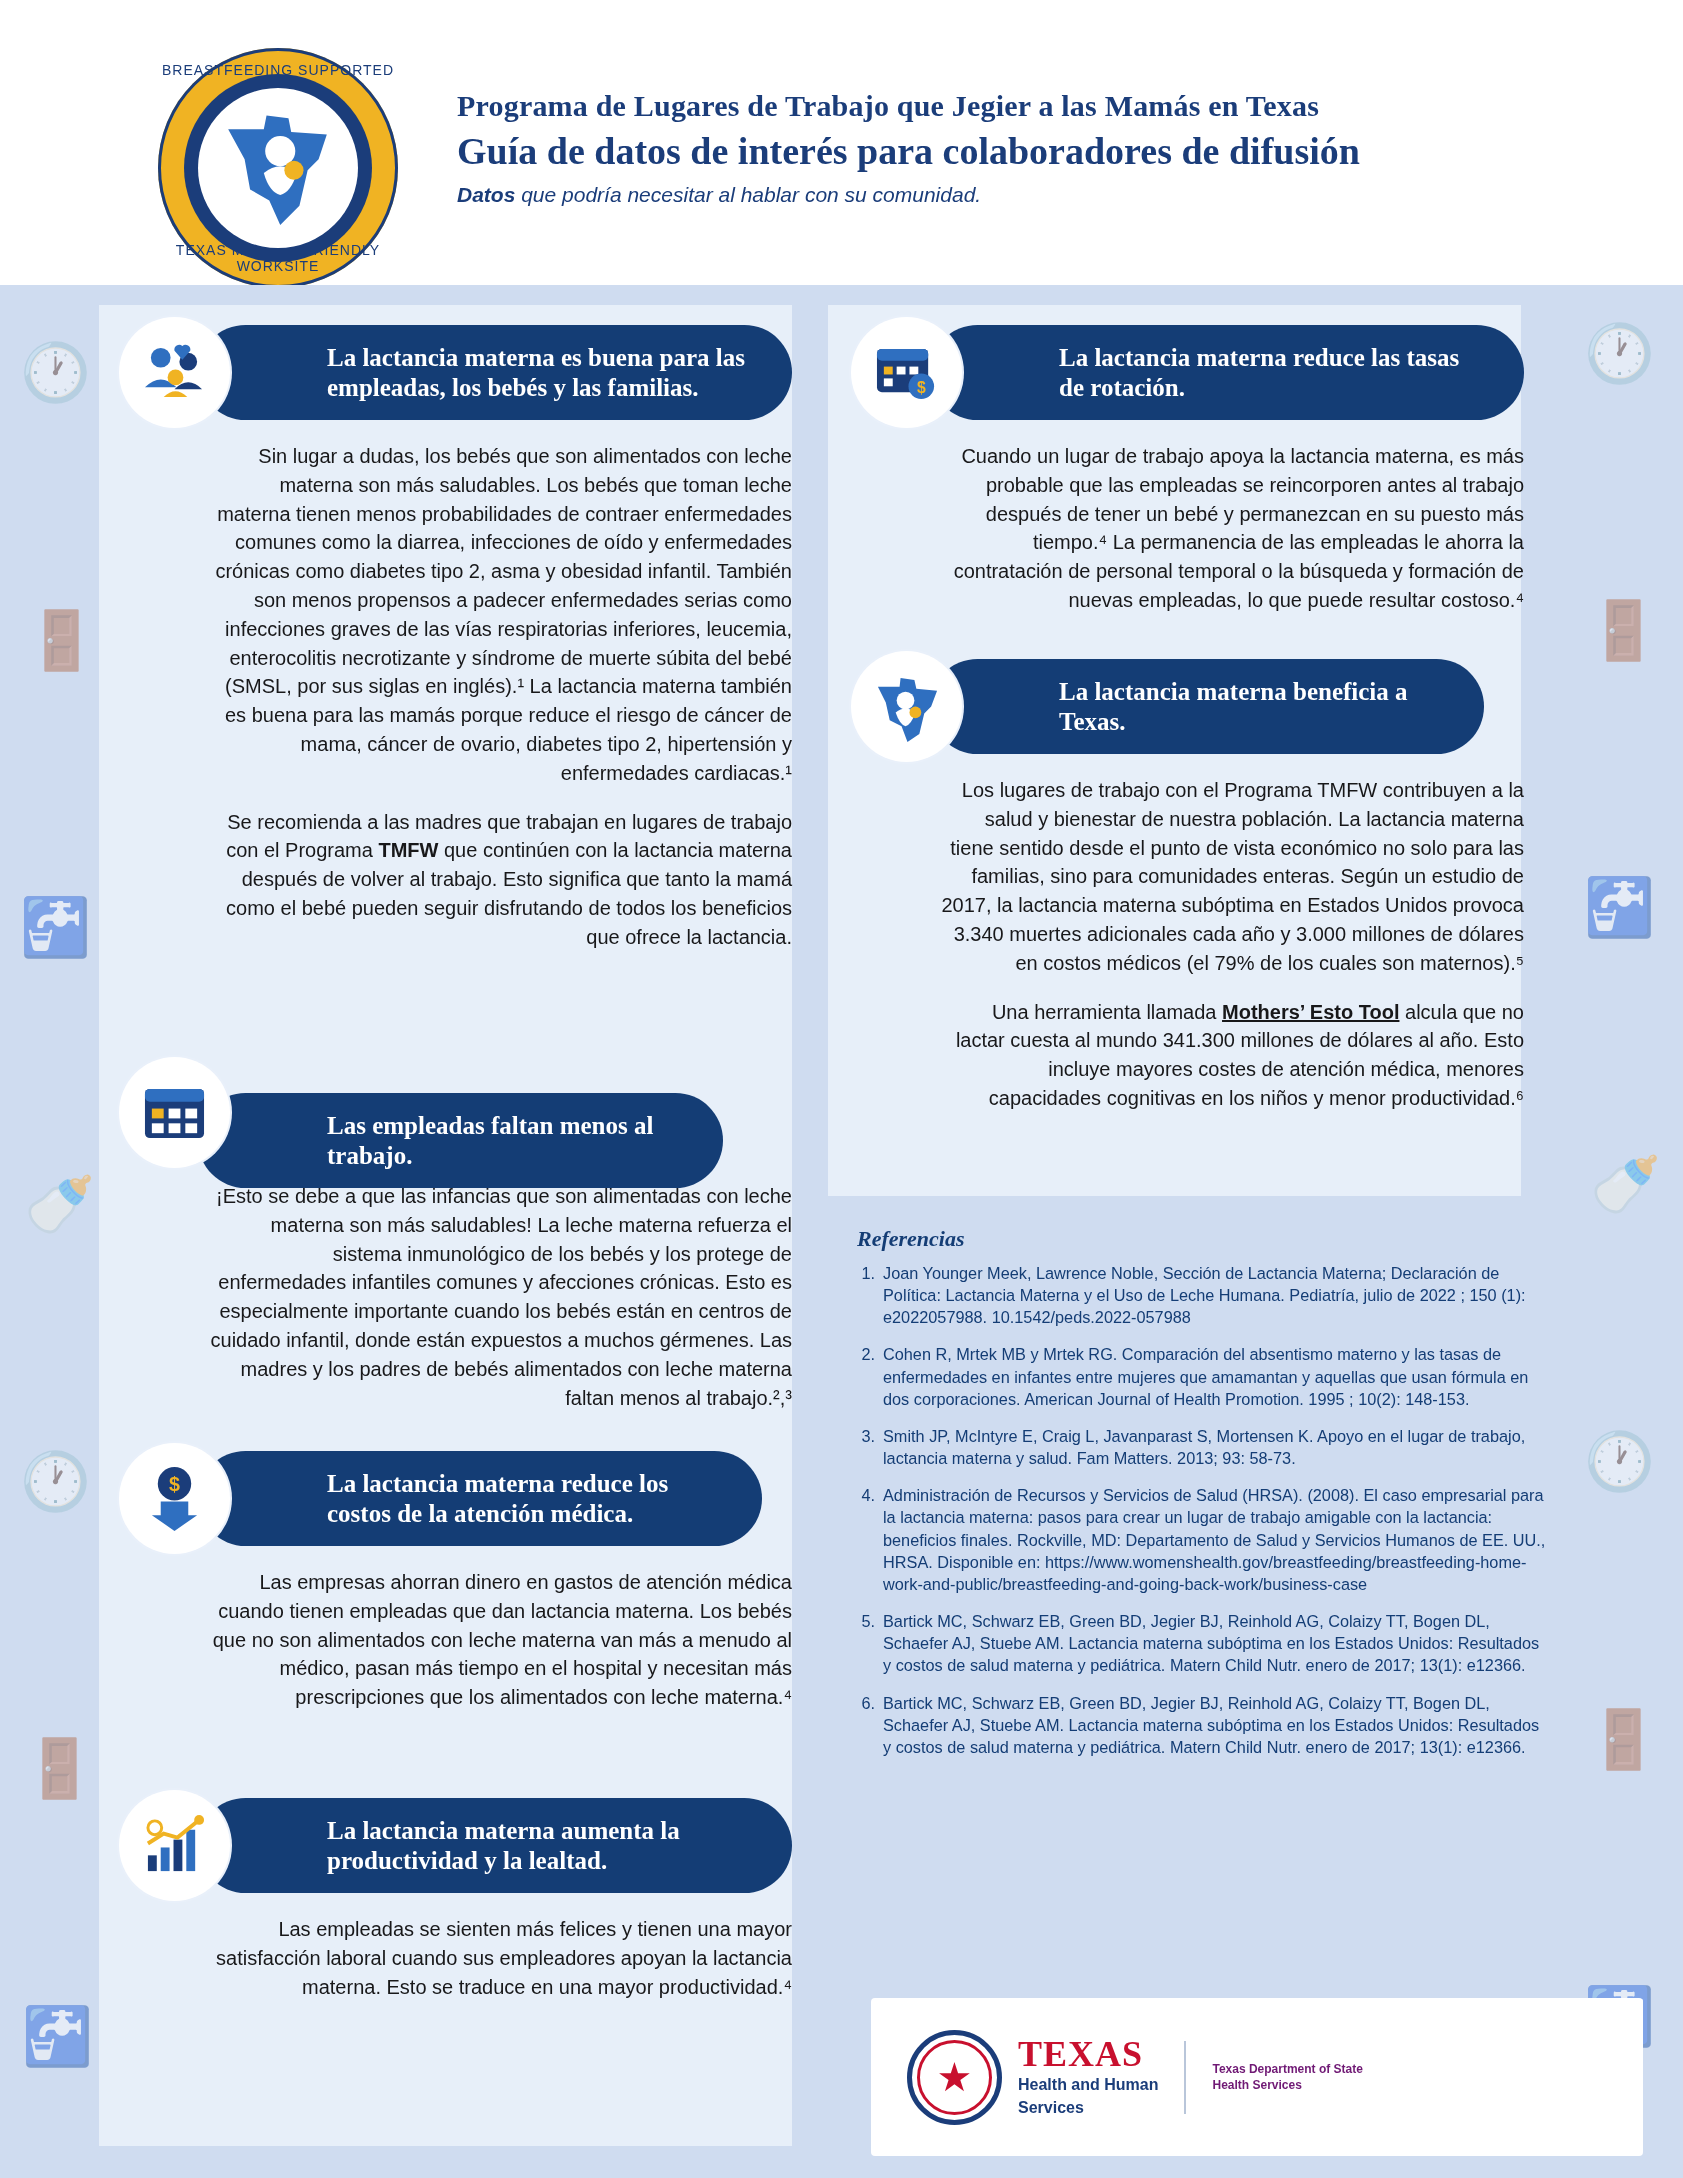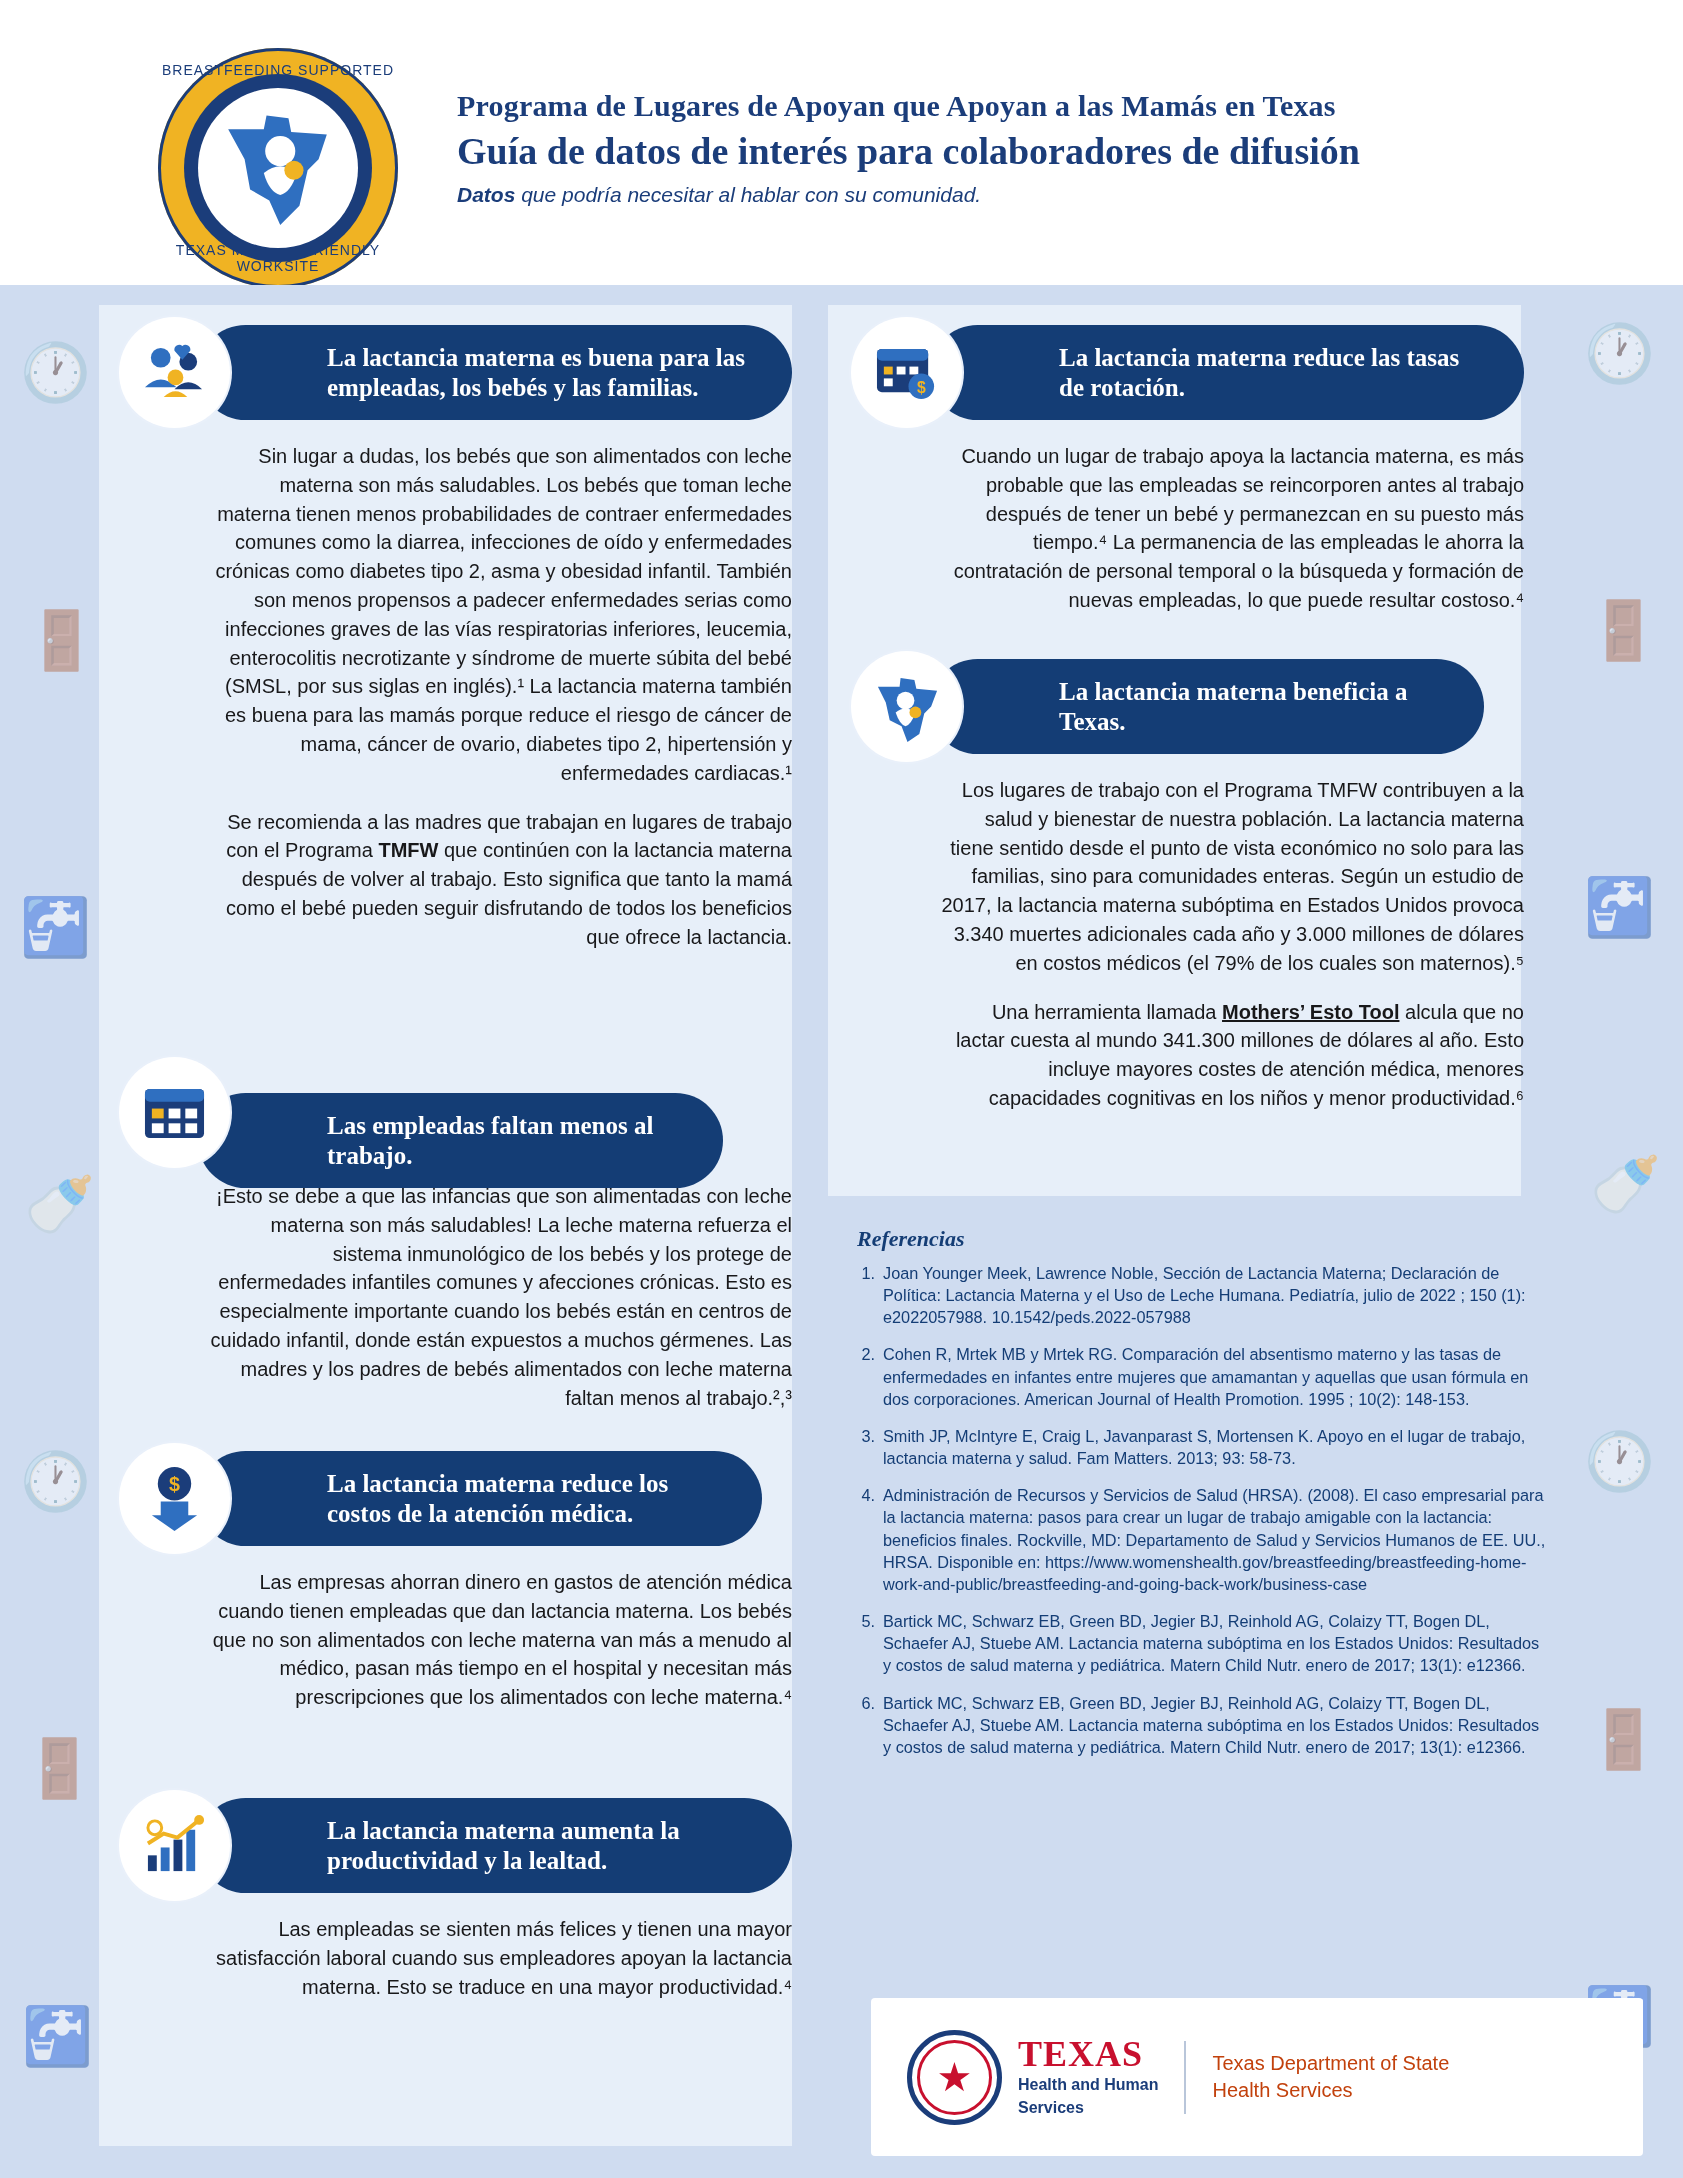--- a/index.html
+++ b/index.html
@@ -130,42 +130,42 @@
     display:flex; align-items:center; padding-left:36px;
   }
   .hhs-seal { width:95px; height:95px; position:relative; flex:0 0 95px; }
   .hhs-ring { position:absolute; inset:0; border-radius:50%; border:5px solid #1b3d7a; background:#fff; }
   .hhs-ring2 { position:absolute; left:10px; top:10px; right:10px; bottom:10px; border-radius:50%; border:3px solid #c8102e; }
   .hhs-star { position:absolute; left:50%; top:50%; transform:translate(-50%,-50%); font-size:40px; color:#c8102e; line-height:1; }
   .hhs-text { margin-left:16px; }
   .hhs-tx { font-family:"Liberation Serif", serif; font-weight:bold; font-size:36px; color:#c8102e; letter-spacing:1px; line-height:1; }
   .hhs-sub { font-weight:bold; font-size:16px; color:#1b3d7a; line-height:1.25; margin-top:3px; }
   .hhs-div { width:2px; height:73px; background:#b9c6da; margin:0 26px; }
-  .dshs { font-weight:normal; font-size:20px; color:#c2410c; line-height:1.35; }
+  .dshs { font-weight:bold; font-size:12px; color:#701a75; line-height:1.35; }
 </style>
 </head>
 <body>
 
 <div class="header">
   <div class="seal">
     <div class="seal-outer"></div>
     <div class="seal-top-text">BREASTFEEDING SUPPORTED</div>
     <div class="seal-bot-text">TEXAS MOTHER-FRIENDLY WORKSITE</div>
     <div class="seal-mid"></div>
     <div class="seal-inner"></div>
     <svg class="seal-tex" viewBox="0 0 100 100">
       <path d="M14 22 L40 22 L42 12 L58 14 L60 24 L86 26 L80 44 L72 52 L66 78 L52 92 L44 74 L30 66 L26 44 Z" fill="#2f6fc0"></path>
       <circle cx="52" cy="38" r="11" fill="#ffffff"></circle>
       <path d="M40 54 q12 -10 24 0 q-4 14 -12 16 q-8 -2 -12 -16z" fill="#ffffff"></path>
       <circle cx="62" cy="52" r="7" fill="#f0b323"></circle>
     </svg>
   </div>
 
   <div class="header-text">
-    <div class="h-line1">Programa de Lugares de Apoyan que Apoyan a las Mamás en Texas</div>
+    <div class="h-line1">Programa de Lugares de Trabajo que Jegier a las Mamás en Texas</div>
     <div class="h-line2">Guía de datos de interés para colaboradores de difusión</div>
     <div class="h-line3"><b>Datos</b><span> que podría necesitar al hablar con su comunidad.</span></div>
   </div>
 </div>
 
 <div class="page-body">
   <div class="bg-pattern">
     <div class="bg-ico" style="left:20px;  top:59px;">🕐</div>
     <div class="bg-ico" style="left:26px;  top:327px;">🚪</div>
     <div class="bg-ico" style="left:20px;  top:614px;">🚰</div>

